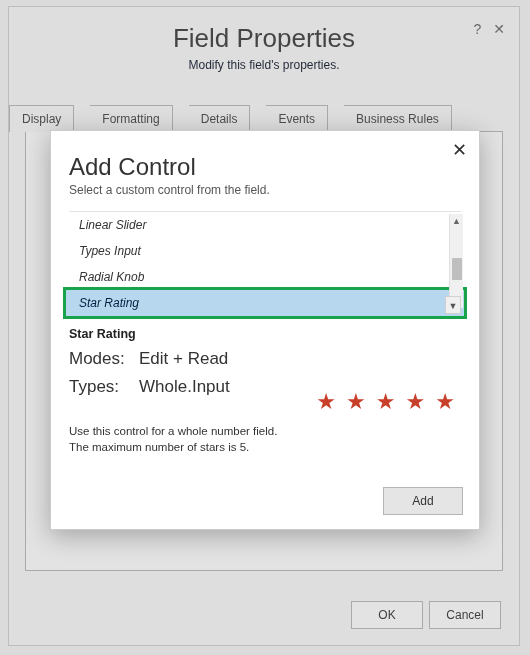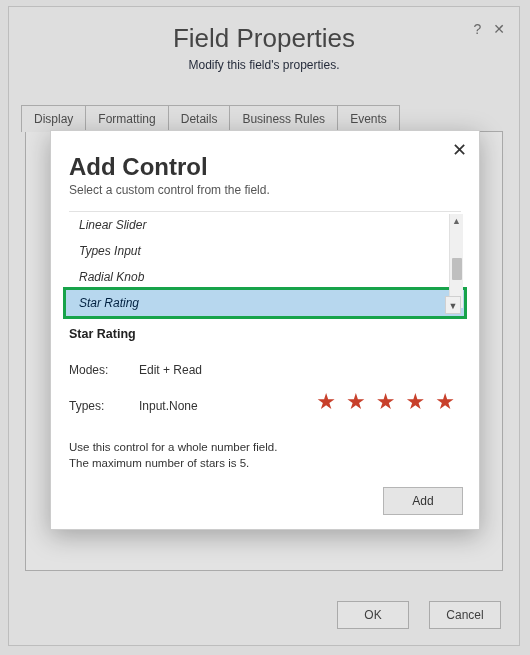--- a/index.html
+++ b/index.html
@@ -43,22 +43,22 @@
   .dlg-close-row {
     position: absolute;
     top: 14px; right: 14px;
     display: flex; gap: 12px;
     color: #666;
     font-size: 14px;
   }
   .dlg-close-row span { cursor: pointer; }
   .tabs {
     display: flex;
-    margin: 28px 16px 0 12px;
-    gap: 0;
+    margin: 28px 16px 0 0;
+    gap: 16px;
   }
   .tab {
     border: 1px solid #b5b5b5;
     border-bottom: none;
     background: #f4f4f4;
     font-size: 12px;
     color: #444;
     padding: 6px 12px;
     position: relative;
     top: 1px;
@@ -73,21 +73,21 @@
     border: 1px solid #b5b5b5;
     height: 440px;
     background: #fafafa;
     padding: 12px 10px;
     color: #4a4a4a;
     font-size: 12px;
   }
   .bottom-buttons {
     position: absolute;
     right: 18px; bottom: 16px;
-    display: flex; gap: 20px;
+    display: flex; gap: 6px;
   }
   .btn {
     border: 1px solid #b5b5b5;
     background: #fbfbfb;
     color: #333;
     font-size: 12px;
     padding: 6px 0;
     width: 72px;
     text-align: center;
     cursor: pointer;
@@ -103,21 +103,21 @@
     box-shadow: 0 6px 24px rgba(0,0,0,0.28);
     padding: 16px 18px 14px 18px;
   }
   .modal-close {
     position: absolute; top: 10px; right: 12px;
     font-size: 18px; color: #333; cursor: pointer;
     line-height: 1;
   }
   .modal-title {
     font-size: 24px;
-    font-weight: 700;
+    font-weight: 400;
     color: #333;
     margin-top: 6px;
   }
   .modal-sub {
     font-size: 12px;
     color: #555;
     margin-top: 2px;
   }
   .list-wrap {
     margin-top: 14px;
@@ -168,23 +168,23 @@
   }
 
   .detail-title {
     font-size: 12.5px;
     font-weight: 600;
     color: #222;
     margin-top: 16px;
   }
   .kv-row {
     display: flex;
-    font-size: 12px;
-    color: #333;
-    margin-top: 22px;
+    font-size: 17px;
+    color: #333;
+    margin-top: 8px;
   }
   .kv-key { width: 70px; }
   .desc {
     font-size: 11.5px;
     color: #333;
     margin-top: 26px;
     max-width: 220px;
     line-height: 1.4;
   }
   .stars {
@@ -217,22 +217,22 @@
     <span>✕</span>
   </div>
   <div class="dlg-header">
     <div class="dlg-title">Field Properties</div>
     <div class="dlg-sub">Modify this field's properties.</div>
   </div>
   <div class="tabs">
     <div class="tab">Display</div>
     <div class="tab">Formatting</div>
     <div class="tab">Details</div>
+    <div class="tab">Events</div>
     <div class="tab">Business Rules</div>
-    <div class="tab">Events</div>
   </div>
   <div class="tab-body"></div>
   <div class="bottom-buttons">
     <div class="btn">OK</div>
     <div class="btn">Cancel</div>
   </div>
 </div>
 
 <div class="bg-dim"></div>
 
@@ -253,21 +253,21 @@
     <div class="dropdown-caret">▼</div>
   </div>
 
   <div class="detail-title">Star Rating</div>
   <div class="kv-row">
     <div class="kv-key">Modes:</div>
     <div>Edit + Read</div>
   </div>
   <div class="kv-row">
     <div class="kv-key">Types:</div>
-    <div>Input.None</div>
+    <div>Whole.Input</div>
   </div>
 
   <div class="desc">
     <div>Use this control for a whole number field.</div>
     <div>The maximum number of stars is 5.</div>
   </div>
 
   <div class="stars">
     <span class="star">★</span>
     <span class="star">★</span>

